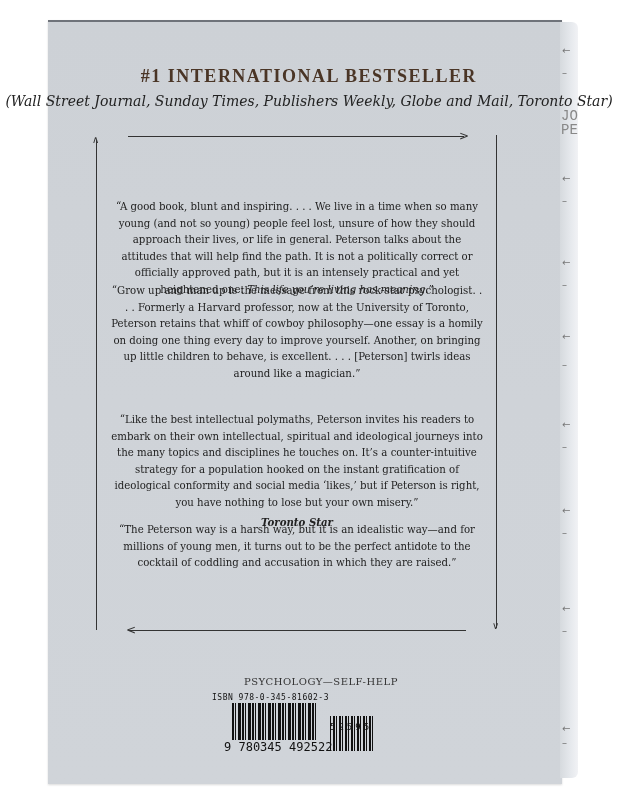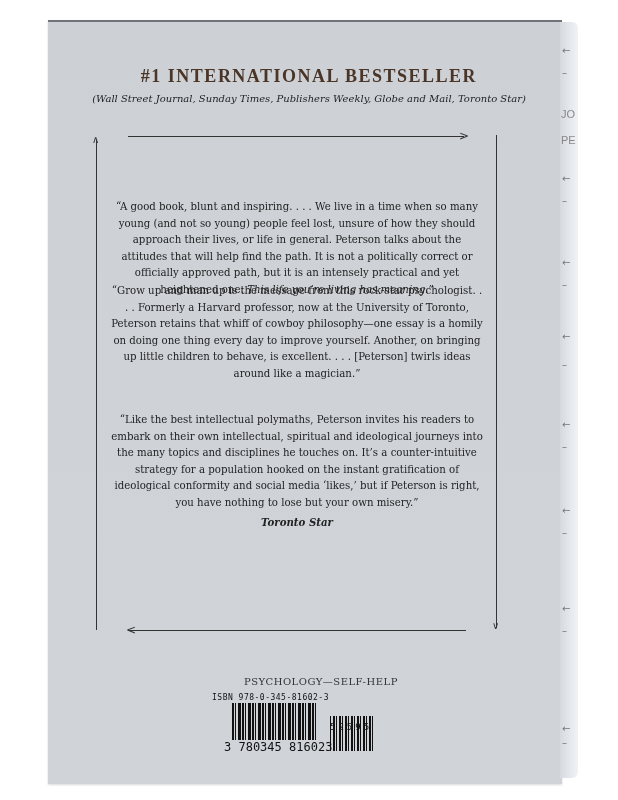--- a/index.html
+++ b/index.html
@@ -12,31 +12,31 @@
       background: linear-gradient(180deg, #cdd1d6 0%, #cfd3d8 50%, #d0d4d9 100%);
       border-top: 2px solid #6f737a;
       box-shadow: 0 1px 2px rgba(0,0,0,0.15);
     }
     .spine {
       position: absolute; left: 560px; top: 22px; width: 18px; height: 756px;
       background: linear-gradient(90deg, #d6dade 0%, #e6e9ed 60%, #f1f2f5 100%);
       border-radius: 0 6px 6px 0;
     }
     .spine-mark { position: absolute; left: 2px; color: #777; font-size: 10px; font-family: "DejaVu Sans", sans-serif; line-height: 10px; }
-    .spine-text { position: absolute; left: 1px; color: #888; font-size: 11px; font-family: Liberation Sans, sans-serif; }
+    .spine-text { position: absolute; left: 1px; color: #888; font-size: 14px; font-family: Liberation Mono, monospace; }
 
     .headline {
       position: absolute; left: 0; top: 58px; width: 618px; text-align: center;
       font-family: Liberation Serif, serif; font-weight: bold; font-size: 18px; letter-spacing: 1.5px;
       color: #4a3526;
       margin-top: 8px;
     }
     .sources {
       position: absolute; left: 0; top: 93px; width: 618px; text-align: center;
-      font-style: italic; font-size: 10px; color: #222;
+      font-style: italic; font-size: 14px; color: #222;
     }
 
     .line { position: absolute; background: #333; }
     .arrow-head { position: absolute; font-family: "DejaVu Sans", sans-serif; color: #333; font-size: 12px; line-height: 12px; }
 
     .quote-block { position: absolute; left: 110px; width: 374px; text-align: center; color: #222; }
     .quote-text { font-size: 10.2px; line-height: 16.6px; margin: 0; }
     .quote-text em { font-style: italic; }
     .attribution { font-size: 10.2px; font-weight: bold; margin-top: 4px; }
     .attribution .pub { font-style: italic; }
@@ -63,21 +63,21 @@
     }
   </style>
 </head>
 <body>
 
 <div class="cover"></div>
 <div class="spine">
   <span class="spine-mark" style="top:24px">←</span>
   <span class="spine-mark" style="top:46px">–</span>
   <span class="spine-text" style="top:86px">JO</span>
-  <span class="spine-text" style="top:112px">PE</span>
+  <span class="spine-text" style="top:100px">PE</span>
   <span class="spine-mark" style="top:152px">←</span>
   <span class="spine-mark" style="top:174px">–</span>
   <span class="spine-mark" style="top:236px">←</span>
   <span class="spine-mark" style="top:258px">–</span>
   <span class="spine-mark" style="top:310px">←</span>
   <span class="spine-mark" style="top:338px">–</span>
   <span class="spine-mark" style="top:398px">←</span>
   <span class="spine-mark" style="top:420px">–</span>
   <span class="spine-mark" style="top:484px">←</span>
   <span class="spine-mark" style="top:506px">–</span>
@@ -106,20 +106,21 @@
 <div class="quote-block" style="top:283px;">
   <p class="quote-text">“Grow up and man up is the message from this rock-star psychologist. . . . Formerly a Harvard professor, now at the University of Toronto, Peterson retains that whiff of cowboy philosophy—one essay is a homily on doing one thing every day to improve yourself. Another, on bringing up little children to behave, is excellent. . . . [Peterson] twirls ideas around like a magician.”</p>
 </div>
 
 <div class="quote-block" style="top:412px;">
   <p class="quote-text">“Like the best intellectual polymaths, Peterson invites his readers to embark on their own intellectual, spiritual and ideological journeys into the many topics and disciplines he touches on. It’s a counter-intuitive strategy for a population hooked on the instant gratification of ideological conformity and social media ‘likes,’ but if Peterson is right, you have nothing to lose but your own misery.”</p>
   <div class="attribution"><span></span><span class="pub">Toronto Star</span></div>
 </div>
 
 <div class="quote-block" style="top:522px; left:106px; width:382px;">
+  <p class="quote-text">“The Peterson way is a harsh way, but it is an idealistic way—and for millions of young men, it turns out to be the perfect antidote to the cocktail of coddling and accusation in which they are raised.”</p>
 </div>
 
 <div class="category">PSYCHOLOGY—SELF-HELP</div>
 <div class="isbn-label">ISBN 978-0-345-81602-3</div>
 <div class="barcode"></div>
-<div class="barcode-digits">3 780345 816023</div>
+<div class="barcode-digits">9 780345 492522</div>
 <div class="price-label">52595</div>
 <div class="price-barcode"></div>
 
 </body></html>

